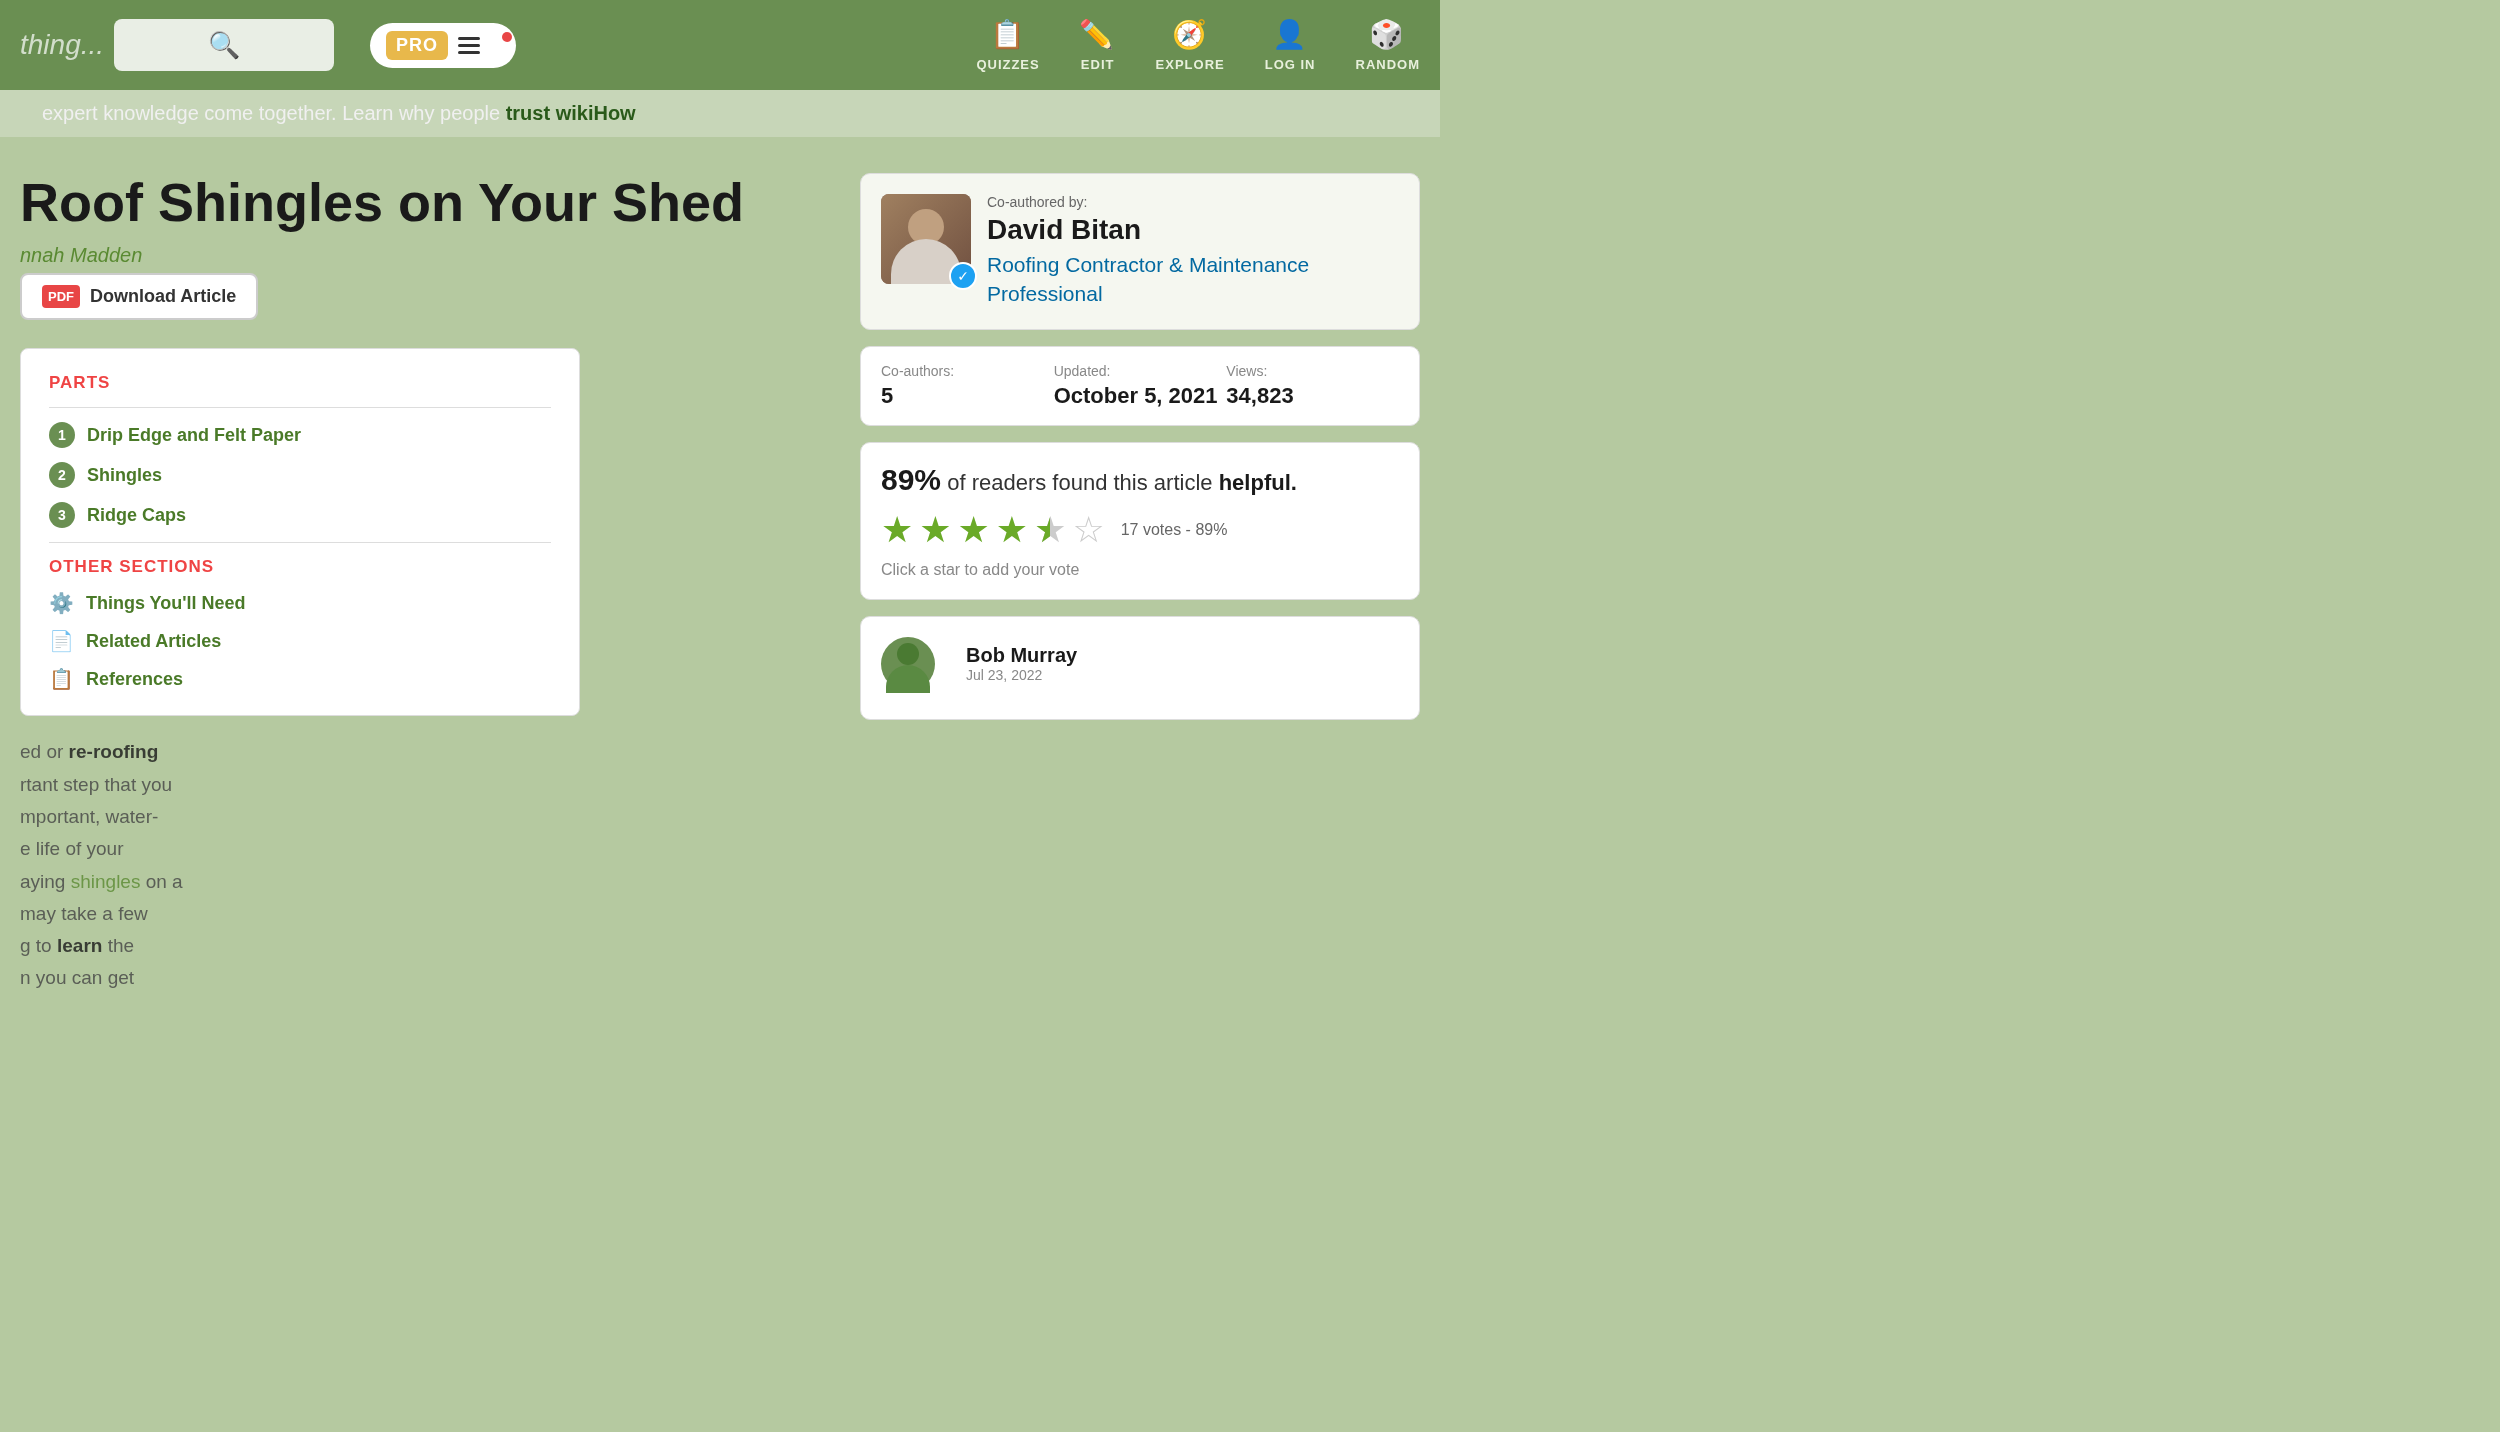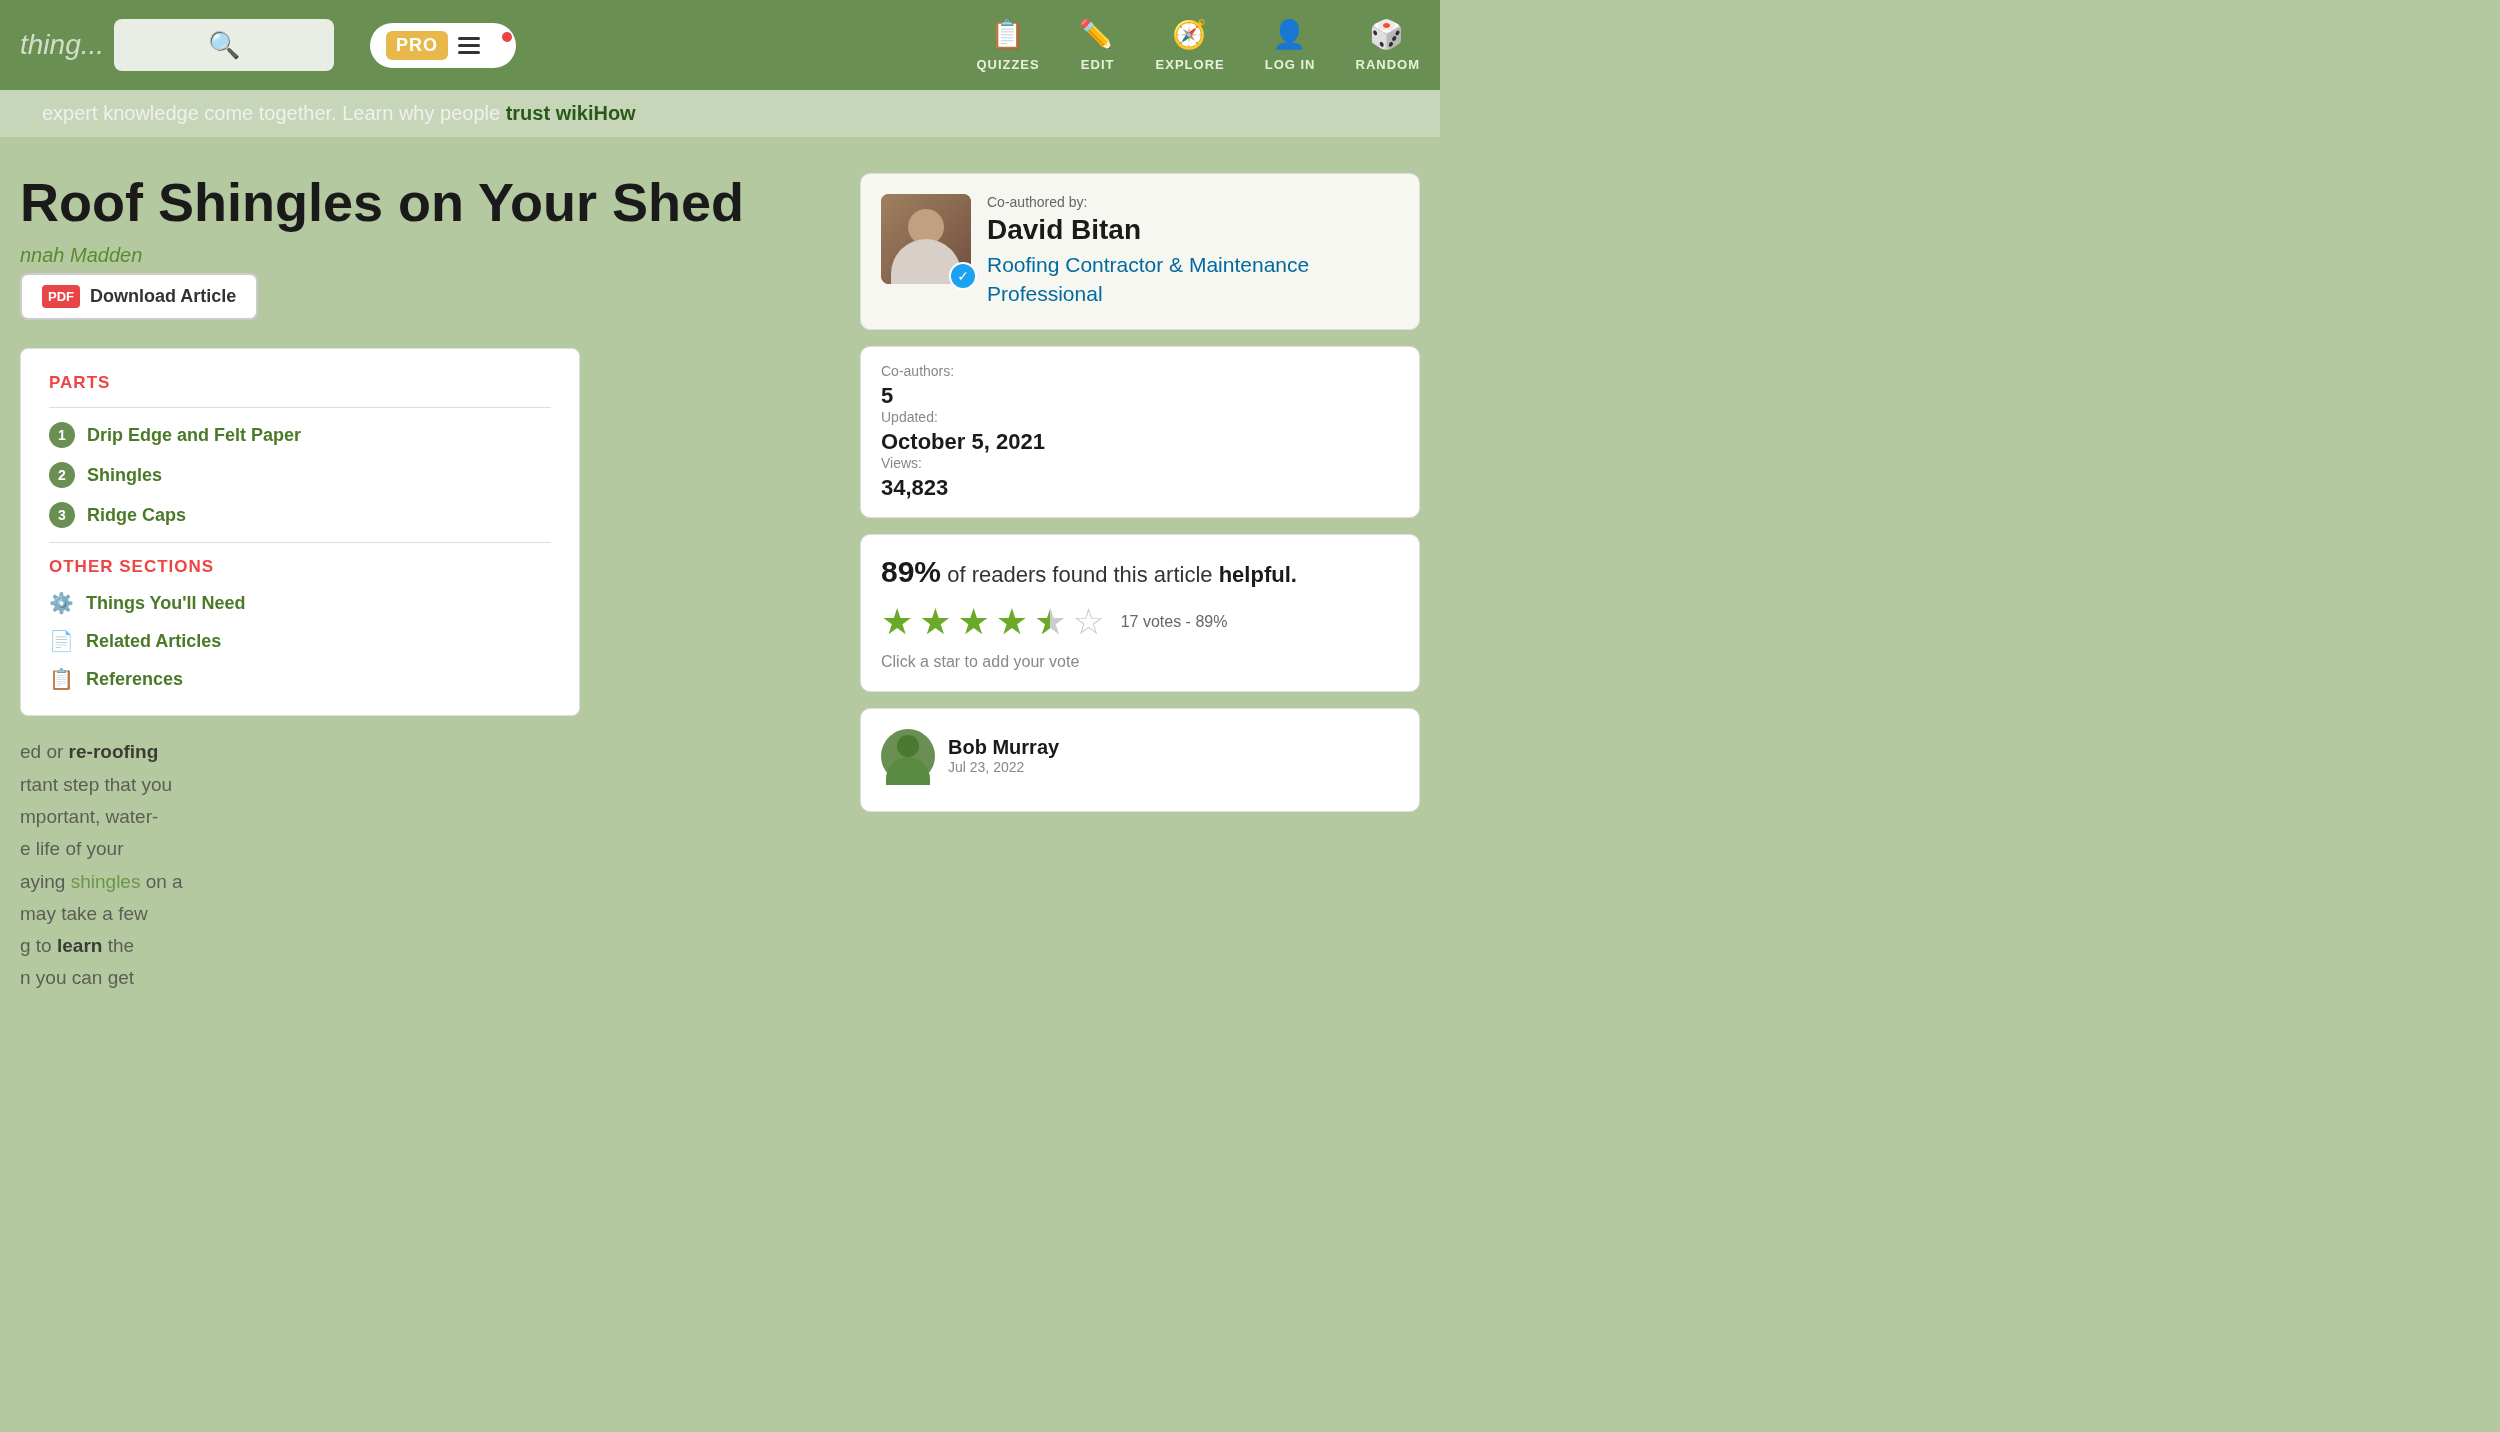--- a/index.html
+++ b/index.html
@@ -332,21 +332,20 @@
     }
 
     
     .stats-row {
       background: white;
       border: 1px solid #ddd;
       border-radius: 10px;
       padding: 16px 20px;
       display: flex;
       gap: 0;
-      flex-direction: column;
     }
     .stat-item {
       flex: 1;
     }
     .stat-label {
       font-size: 14px;
       color: #888;
       margin-bottom: 4px;
     }
     .stat-value {
@@ -407,21 +406,21 @@
     
     .comment-card {
       background: white;
       border: 1px solid #ddd;
       border-radius: 10px;
       padding: 20px;
     }
     .comment-author-row {
       display: flex;
       align-items: center;
-      gap: 13px;
+      gap: 31px;
       margin-bottom: 8px;
     }
     .comment-avatar {
       width: 54px;
       height: 54px;
       border-radius: 50%;
       background: #6a8f52;
       flex-shrink: 0;
       position: relative;
       overflow: visible;

